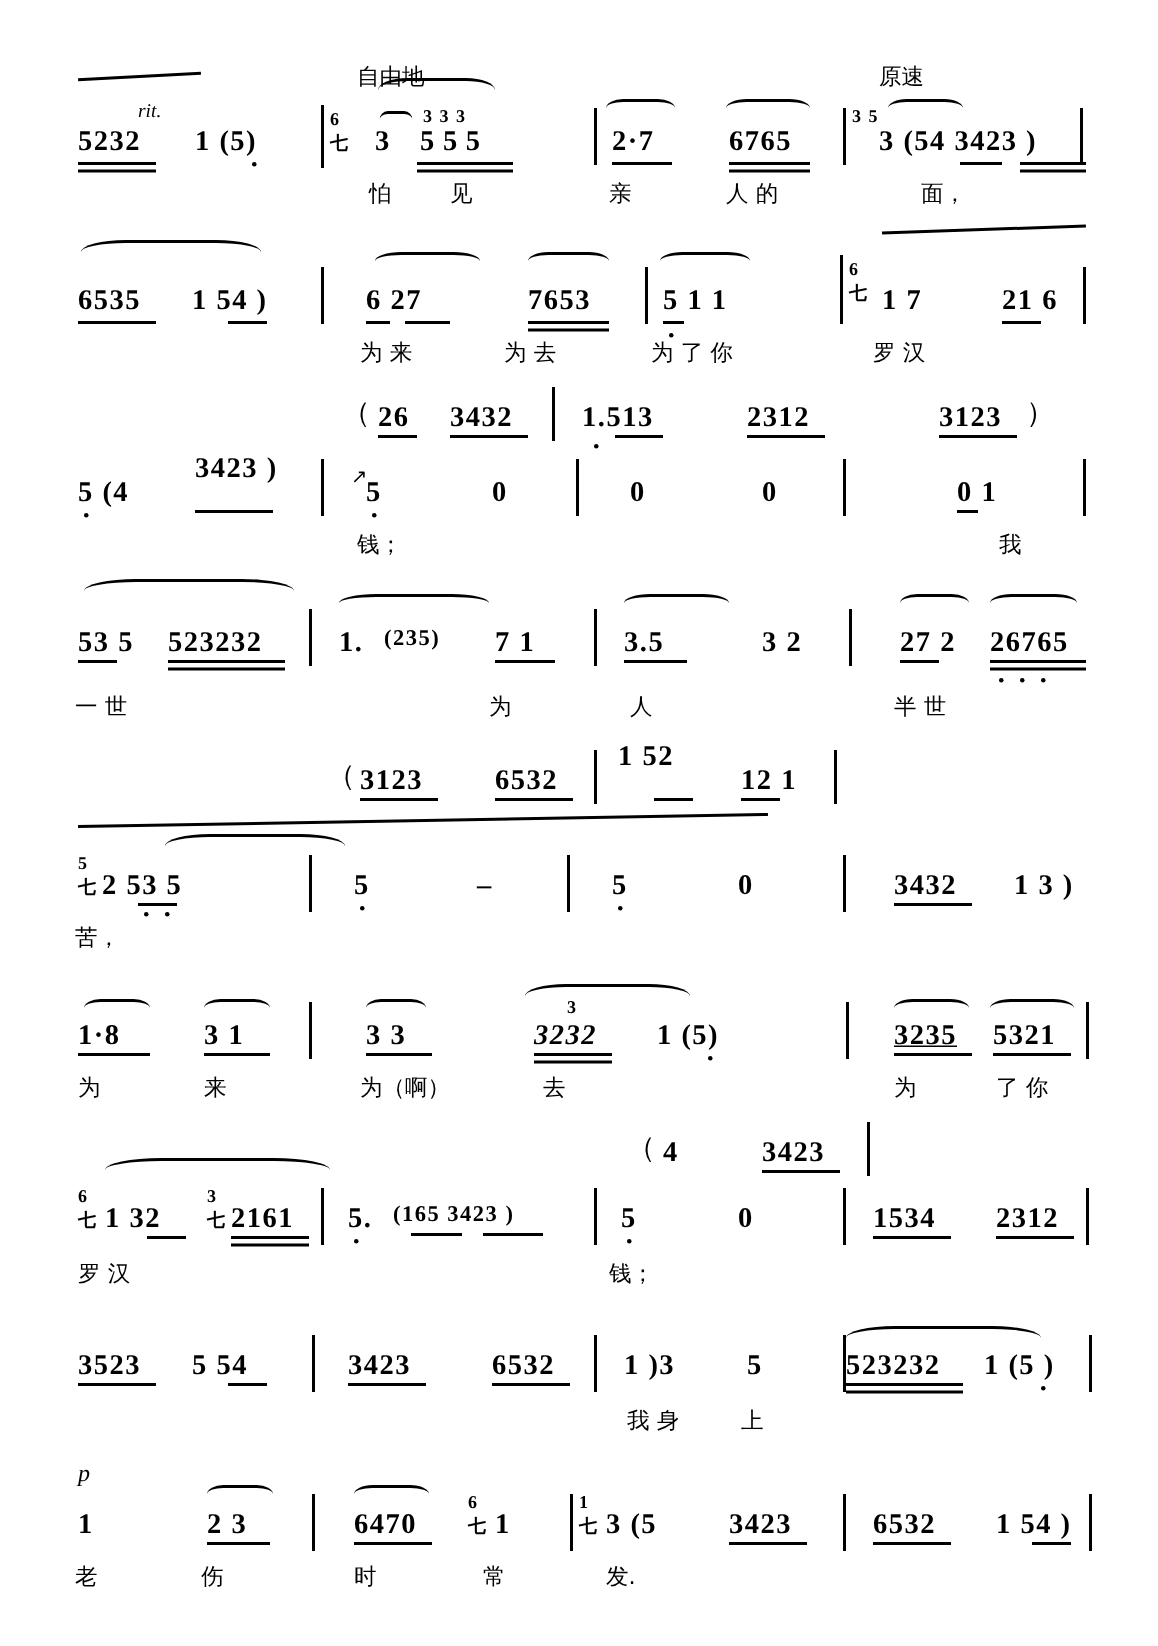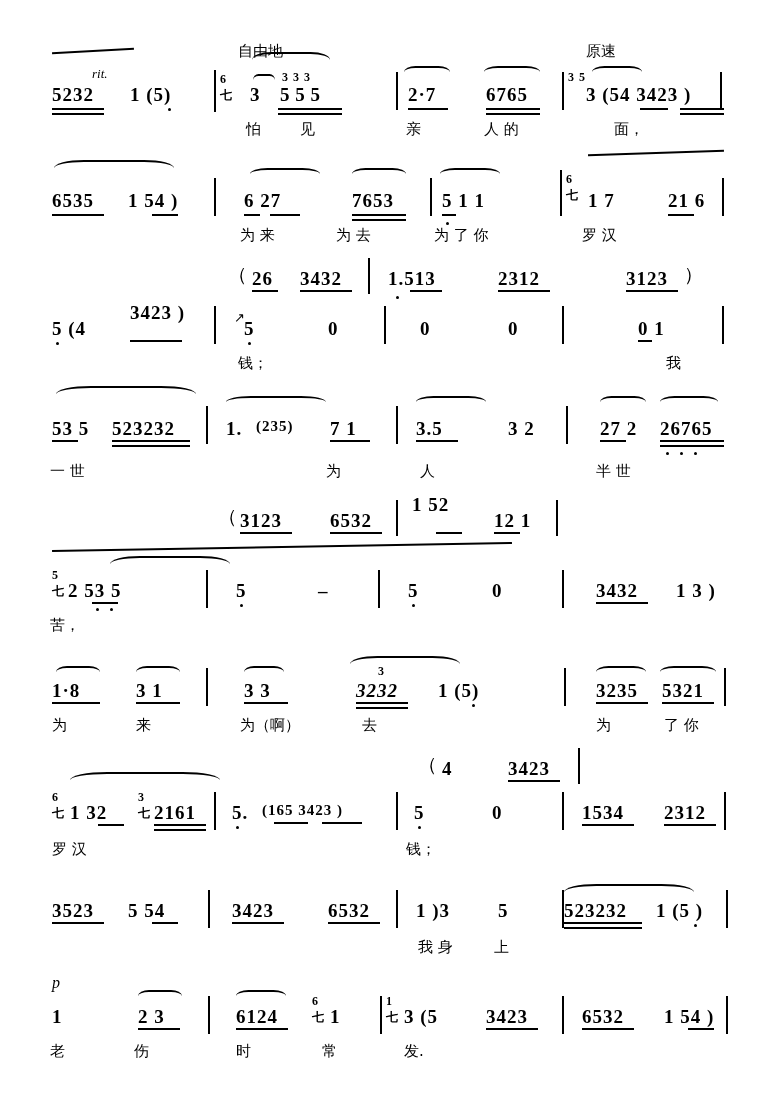--- a/index.html
+++ b/index.html
@@ -237,21 +237,21 @@
   <div class="bar" style="left:206px;top:668px;height:38px;"></div>
   <div class="tok num" style="left:244px;top:680px;">3 3</div>
   <div class="beam" style="left:244px;top:702px;width:44px;"></div>
   <div class="tok num xs" style="left:378px;top:664px;">3</div>
   <div class="tok num" style="left:356px;top:680px;font-style:italic;">3232</div>
   <div class="beam" style="left:356px;top:702px;width:52px;"></div>
   <div class="beam" style="left:356px;top:707px;width:52px;"></div>
   <div class="tok num" style="left:438px;top:680px;">1 (5)</div>
   <div class="dot" style="left:472px;top:704px;"></div>
   <div class="bar" style="left:564px;top:668px;height:38px;"></div>
-  <div class="tok num" style="left:596px;top:680px;">3235</div>
+  <div class="tok num" style="left:596px;top:680px;text-decoration:underline;">3235</div>
   <div class="beam" style="left:596px;top:702px;width:52px;"></div>
   <div class="tok num" style="left:662px;top:680px;">5321</div>
   <div class="beam" style="left:662px;top:702px;width:52px;"></div>
   <div class="bar" style="left:724px;top:668px;height:38px;"></div>
 
   <div class="tok lyr" style="left:52px;top:716px;">为</div>
   <div class="tok lyr" style="left:136px;top:716px;">来</div>
   <div class="tok lyr" style="left:240px;top:716px;">为（啊）</div>
   <div class="tok lyr" style="left:362px;top:716px;">去</div>
   <div class="tok lyr" style="left:596px;top:716px;">为</div>
@@ -315,21 +315,21 @@
   <div class="tok lyr" style="left:418px;top:938px;">我 身</div>
   <div class="tok lyr" style="left:494px;top:938px;">上</div>
 
   <div class="tok mark it" style="left:52px;top:974px;font-size:16px;">p</div>
   <div class="slur" style="left:138px;top:990px;width:44px;"></div>
   <div class="slur" style="left:236px;top:990px;width:50px;"></div>
   <div class="tok num" style="left:52px;top:1006px;">1</div>
   <div class="tok num" style="left:138px;top:1006px;">2 3</div>
   <div class="beam" style="left:138px;top:1028px;width:42px;"></div>
   <div class="bar" style="left:208px;top:996px;height:38px;"></div>
-  <div class="tok num" style="left:236px;top:1006px;">6124</div>
+  <div class="tok num" style="left:236px;top:1006px;">6470</div>
   <div class="beam" style="left:236px;top:1028px;width:52px;"></div>
   <div class="tok num xs" style="left:312px;top:994px;">6<br>七</div>
   <div class="tok num" style="left:330px;top:1006px;">1</div>
   <div class="bar" style="left:380px;top:996px;height:38px;"></div>
   <div class="tok num xs" style="left:386px;top:994px;">1<br>七</div>
   <div class="tok num" style="left:404px;top:1006px;">3 (5</div>
   <div class="tok num" style="left:486px;top:1006px;">3423</div>
   <div class="beam" style="left:486px;top:1028px;width:52px;"></div>
   <div class="bar" style="left:562px;top:996px;height:38px;"></div>
   <div class="tok num" style="left:582px;top:1006px;">6532</div>

